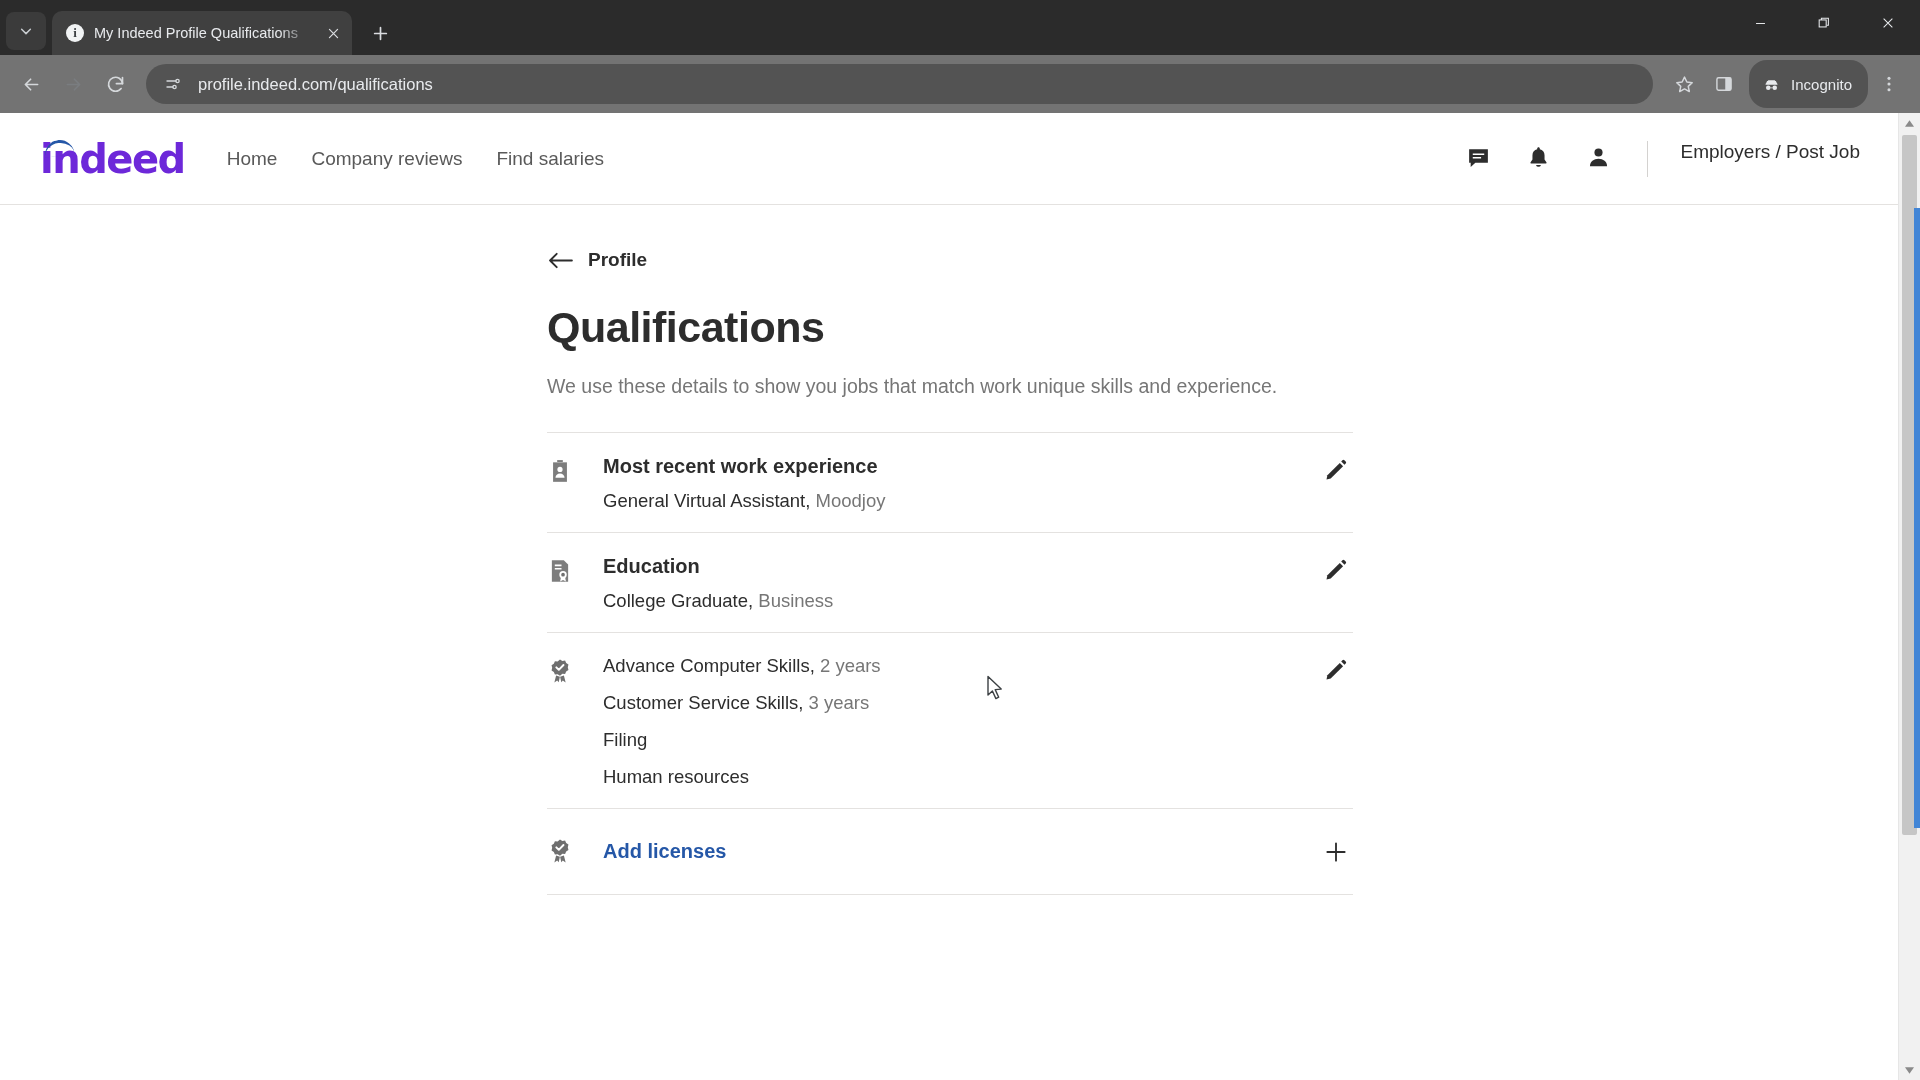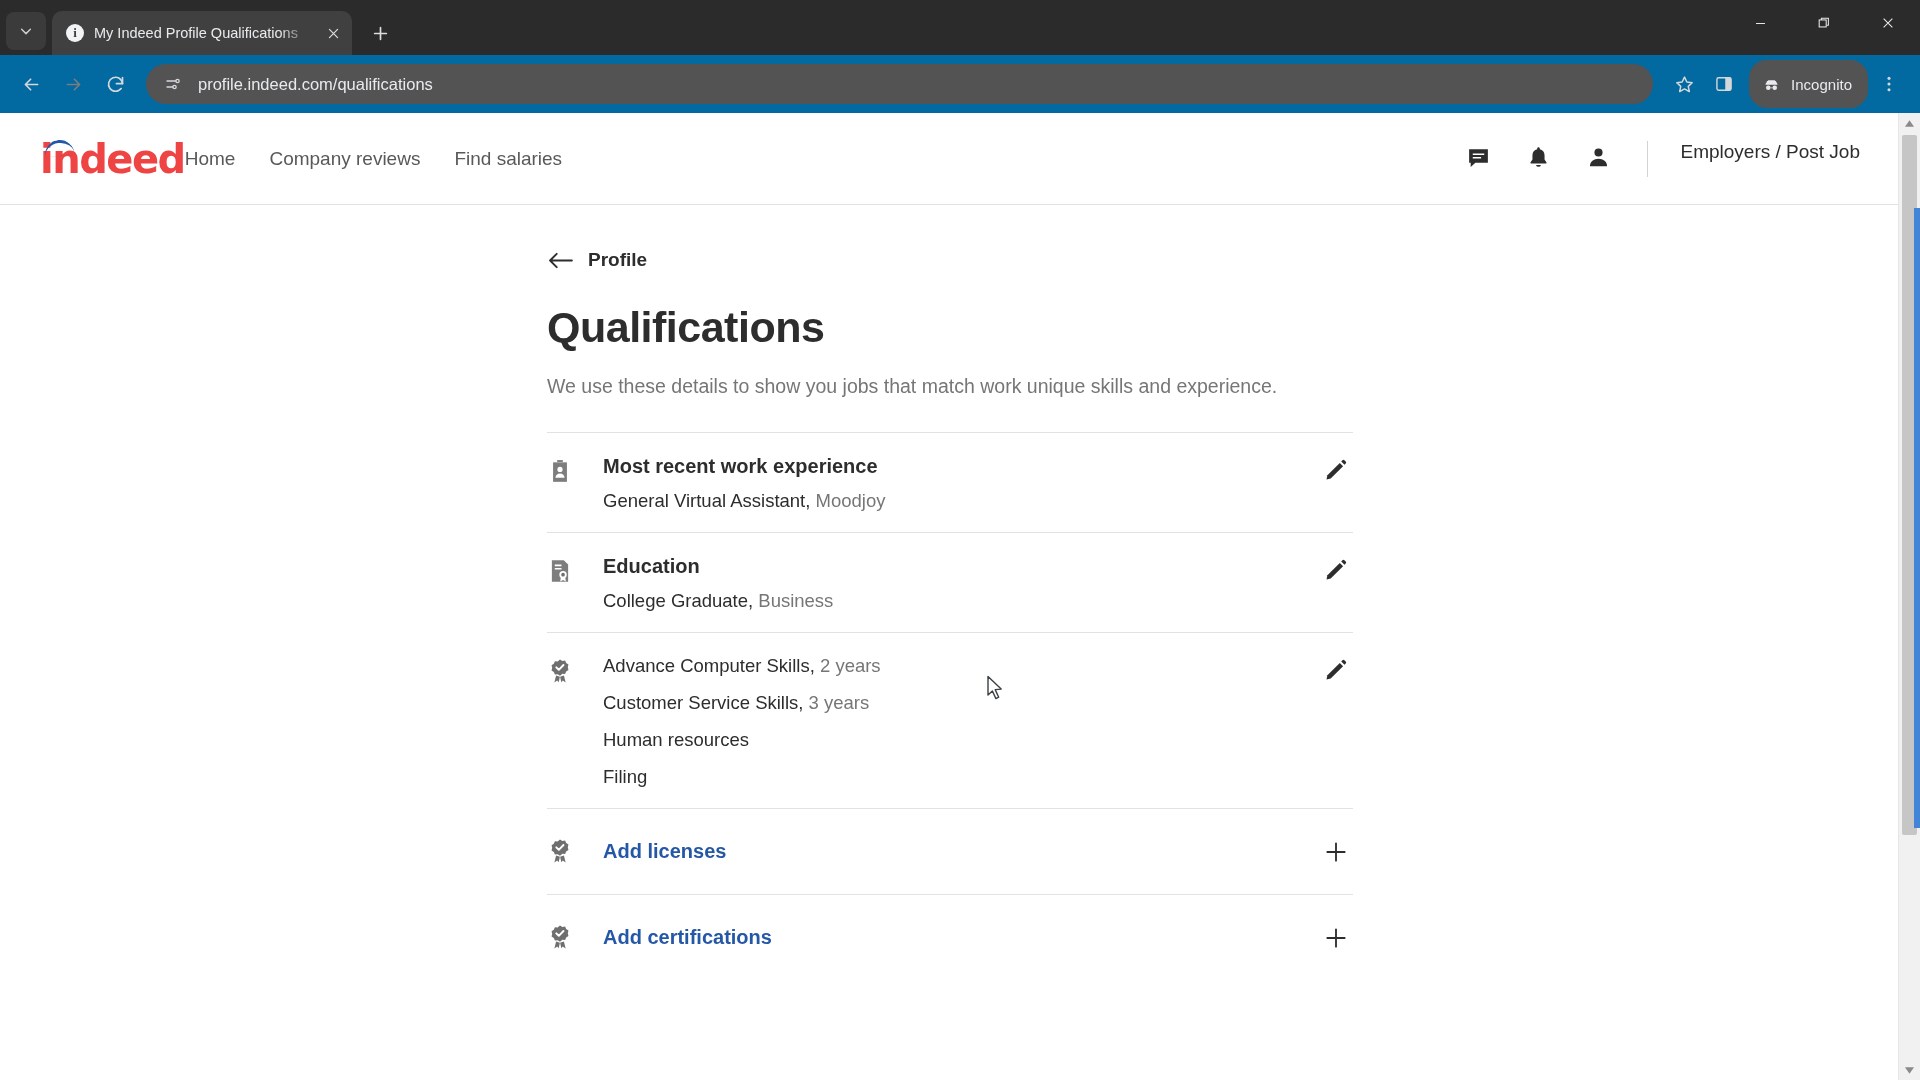--- a/index.html
+++ b/index.html
@@ -36,21 +36,21 @@
     flex: 1 1 auto; color: #e8eaed; font-size: 14.5px; white-space: nowrap;
     overflow: hidden; mask-image: linear-gradient(to right, #000 85%, transparent 100%);
     -webkit-mask-image: linear-gradient(to right, #000 85%, transparent 100%);
   }
   .tab-close { width: 22px; height: 22px; color: #dadce0; display: flex; align-items: center; justify-content: center; border-radius: 50%; flex: 0 0 auto; }
   .new-tab { width: 36px; height: 36px; margin: 0 0 4px 10px; display: flex; align-items: center; justify-content: center; color: #dadce0; border-radius: 50%; }
   .win-controls { position: absolute; right: 0; top: 0; height: 46px; display: flex; }
   .win-btn { width: 64px; height: 46px; display: flex; align-items: center; justify-content: center; color: #e8eaed; }
 
   .toolbar {
-    height: 58px; background: #0369a1; display: flex; align-items: center;
+    height: 58px; background: #737373; display: flex; align-items: center;
     padding: 0 12px; gap: 4px; flex: 0 0 58px;
   }
   .tb-icon {
     width: 38px; height: 38px; border-radius: 50%; display: flex; align-items: center;
     justify-content: center; color: #d5d8db; flex: 0 0 auto;
   }
   .tb-icon.disabled { color: #7a7d80; }
   .omnibox {
     flex: 1 1 auto; height: 40px; background: #535353; border-radius: 20px;
     display: flex; align-items: center; padding: 0 14px; gap: 12px; margin: 0 8px;
@@ -76,22 +76,22 @@
   .sb-arrow { height: 20px; display: flex; align-items: center; justify-content: center; color: #8a8a8a; font-size: 9px; }
   .sb-arrow.bottom { position: absolute; bottom: 0; left: 0; right: 0; }
   .sb-thumb { position: absolute; top: 22px; left: 3px; width: 15px; height: 700px; background: #c6c6c6; border-radius: 2px; }
   .focus-strip { position: absolute; right: 0; top: 95px; width: 6px; height: 620px; background: #4285d6; }
 
   
   .ind-header {
     height: 92px; background: #fff; display: flex; align-items: center;
     padding: 0 38px 0 40px; border-bottom: 1px solid #e4e2e0;
   }
-  .logo { font-size: 40px; font-weight: bold; color: #ef4444; letter-spacing: -1.5px;
-    font-family: "DejaVu Sans", sans-serif; position: relative; }
+  .logo { font-size: 40px; font-weight: bold; color: #6d28d9; letter-spacing: -1.5px;
+    font-family: "DejaVu Sans", sans-serif; position: relative; margin-right: 42px; }
   .logo .swoosh { position: absolute; left: 4px; top: 4px; width: 30px; height: 16px;
     border-top: 3px solid #2557a7; border-radius: 50% 50% 0 0 / 100% 100% 0 0;
     transform: rotate(-7deg); }
   .nav { display: flex; gap: 34px; }
   .nav a { color: #595959; font-size: 19px; text-decoration: none; }
   .hdr-right { margin-left: auto; display: flex; align-items: flex-start; gap: 26px; }
   .hdr-icon { width: 34px; height: 34px; display: flex; align-items: center; justify-content: center; color: #2d2d2d; }
   .hdr-divider { width: 1px; height: 36px; background: #d4d2d0; margin: 0 6px; }
   .employers { color: #2d2d2d; font-size: 19px; text-decoration: none; }
 
@@ -354,25 +354,25 @@
             <div class="row-body">
               <div class="row-line">
                 <span>Advance Computer Skills,</span>
                 <span class="muted">2 years</span>
               </div>
               <div class="row-line">
                 <span>Customer Service Skills,</span>
                 <span class="muted">3 years</span>
               </div>
               <div class="row-line">
+                <span>Filing</span>
+                <span class="muted"></span>
+              </div>
+              <div class="row-line">
                 <span>Human resources</span>
-                <span class="muted"></span>
-              </div>
-              <div class="row-line">
-                <span>Filing</span>
                 <span class="muted"></span>
               </div>
             </div>
             <div class="row-action">
               <svg width="24" height="24" viewBox="0 0 24 24" fill="currentColor">
                 <path d="M3.4 17.3l-.9 4.2 4.2-.9L19.1 8.2l-3.3-3.3z"></path>
                 <path d="M17.2 3.5l3.3 3.3 1.2-1.2a1.4 1.4 0 0 0 0-2l-1.3-1.3a1.4 1.4 0 0 0-2 0z"></path>
               </svg>
             </div>
           </div>
@@ -392,37 +392,20 @@
             </div>
             <div class="row-action">
               <svg width="26" height="26" viewBox="0 0 24 24" fill="none" stroke="currentColor" stroke-width="1.7" stroke-linecap="round">
                   <path d="M12 4v16M4 12h16"></path>
                 </svg>
             </div>
           </div>
 
           <div class="rule"></div>
 
-          <div class="row add">
-            <div class="row-icon">
-              <svg width="26" height="26" viewBox="0 0 24 24" fill="currentColor">
-                <path d="M12 1.4l2.2 1.3 2.5-.3 1 2.3 2.1 1.4-.6 2.5.6 2.5-2.1 1.4-1 2.3-2.5-.3L12 16.3l-2.2-1.3-2.5.3-1-2.3-2.1-1.4.6-2.5-.6-2.5 2.1-1.4 1-2.3 2.5.3z"></path>
-                <path d="M8.6 8.6l2.3 2.3 4.3-4.4" stroke="#fff" stroke-width="1.8" fill="none" stroke-linecap="round" stroke-linejoin="round"></path>
-                <path d="M8.4 16.2l-1.6 6.4 2.6-1.8 1.4 1.6 1.1-5.1zM15.6 16.2l1.6 6.4-2.6-1.8-1.4 1.6-1.1-5.1z"></path>
-              </svg>
-            </div>
-            <div class="row-body">
-              <div class="row-title link">Add certifications</div>
-            </div>
-            <div class="row-action">
-              <svg width="26" height="26" viewBox="0 0 24 24" fill="none" stroke="currentColor" stroke-width="1.7" stroke-linecap="round">
-                  <path d="M12 4v16M4 12h16"></path>
-                </svg>
-            </div>
-          </div>
 
         </div>
       </div>
 
       <svg class="cursor" width="20" height="29" viewBox="0 0 20 29">
         <path d="M2 1.5l13.2 12.6-6 .5 3.5 7.6-2.8 1.4-3.5-7.6-4.4 4.1z" fill="#ffffff" stroke="#3c4043" stroke-width="1.4" stroke-linejoin="round"></path>
       </svg>
 
     </div>
 

